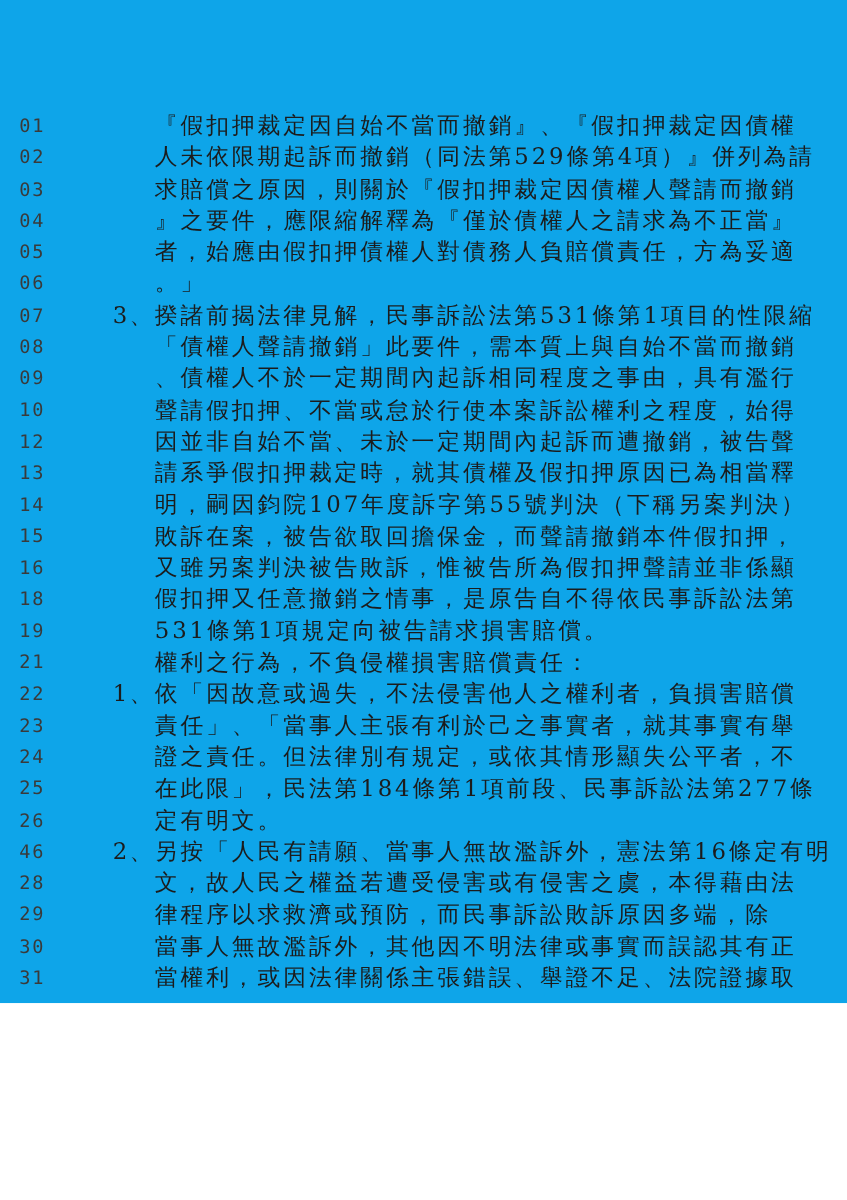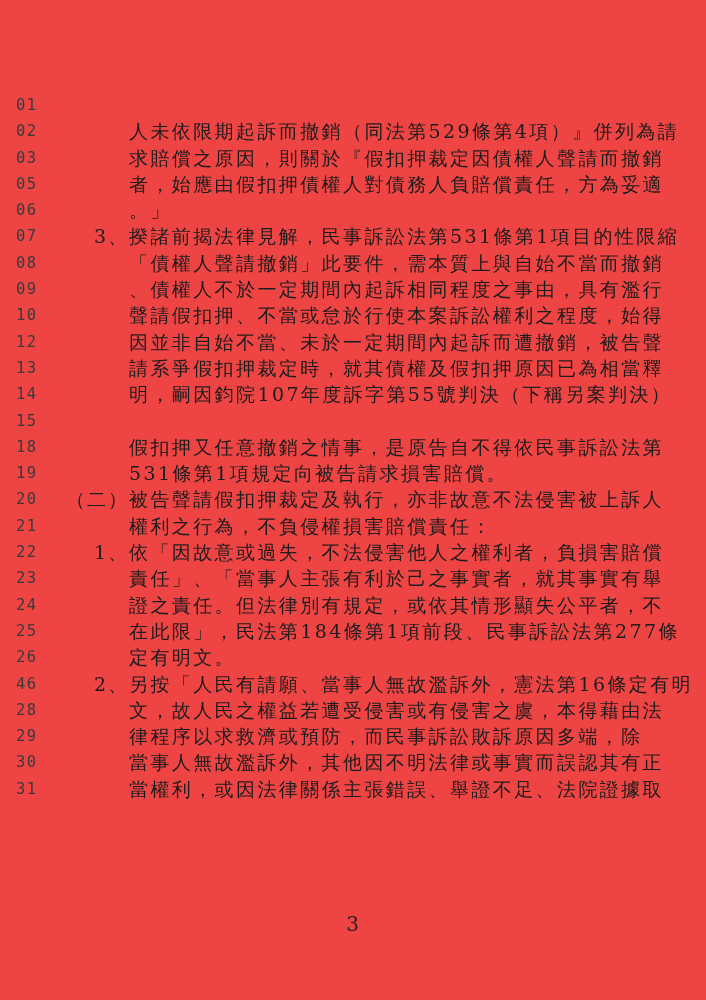--- a/index.html
+++ b/index.html
@@ -3,22 +3,22 @@
 <meta charset="utf-8">
 <style>
   html, body {
     margin: 0;
     padding: 0;
     background: #ffffff;
   }
   .page {
     position: relative;
     width: 706px;
-    height: 1000px;
-    background: #ef4444;
+    height: 836px;
+    background: #0ea5e9;
     overflow: hidden;
     font-family: "DejaVu Serif", "Liberation Serif", serif;
     color: #1c1c1c;
   }
   .text-block {
     position: absolute;
     top: 92px;
     left: 0;
     right: 0;
   }
@@ -68,34 +68,40 @@
   }
 </style>
 </head>
 <body>
 
 <div class="page">
   <div class="text-block" id="lines">
   <div class="doc-line">
     <span class="lineno">01</span>
     <span class="marker"></span>
+    <span class="text">『假扣押裁定因自始不當而撤銷』、『假扣押裁定因債權</span>
   </div>
 
   <div class="doc-line">
     <span class="lineno">02</span>
     <span class="marker"></span>
     <span class="text">人未依限期起訴而撤銷（同法第529條第4項）』併列為請</span>
   </div>
 
   <div class="doc-line">
     <span class="lineno">03</span>
     <span class="marker"></span>
     <span class="text">求賠償之原因，則關於『假扣押裁定因債權人聲請而撤銷</span>
   </div>
 
+  <div class="doc-line">
+    <span class="lineno">04</span>
+    <span class="marker"></span>
+    <span class="text">』之要件，應限縮解釋為『僅於債權人之請求為不正當』</span>
+  </div>
 
   <div class="doc-line">
     <span class="lineno">05</span>
     <span class="marker"></span>
     <span class="text">者，始應由假扣押債權人對債務人負賠償責任，方為妥適</span>
   </div>
 
   <div class="doc-line">
     <span class="lineno">06</span>
     <span class="marker"></span>
@@ -141,41 +147,42 @@
 
   <div class="doc-line">
     <span class="lineno">14</span>
     <span class="marker"></span>
     <span class="text">明，嗣因鈞院107年度訴字第55號判決（下稱另案判決）</span>
   </div>
 
   <div class="doc-line">
     <span class="lineno">15</span>
     <span class="marker"></span>
-  </div>
-
+    <span class="text">敗訴在案，被告欲取回擔保金，而聲請撤銷本件假扣押，</span>
+  </div>
+
+  <div class="doc-line">
+    <span class="lineno">16</span>
+    <span class="marker"></span>
+    <span class="text">又雖另案判決被告敗訴，惟被告所為假扣押聲請並非係顯</span>
+  </div>
 
 
   <div class="doc-line">
     <span class="lineno">18</span>
     <span class="marker"></span>
     <span class="text">假扣押又任意撤銷之情事，是原告自不得依民事訴訟法第</span>
   </div>
 
   <div class="doc-line">
     <span class="lineno">19</span>
     <span class="marker"></span>
     <span class="text">531條第1項規定向被告請求損害賠償。</span>
   </div>
 
-  <div class="doc-line">
-    <span class="lineno">20</span>
-    <span class="marker">（二）</span>
-    <span class="text">被告聲請假扣押裁定及執行，亦非故意不法侵害被上訴人</span>
-  </div>
 
   <div class="doc-line">
     <span class="lineno">21</span>
     <span class="marker"></span>
     <span class="text">權利之行為，不負侵權損害賠償責任：</span>
   </div>
 
   <div class="doc-line">
     <span class="lineno">22</span>
     <span class="marker">1、</span>

